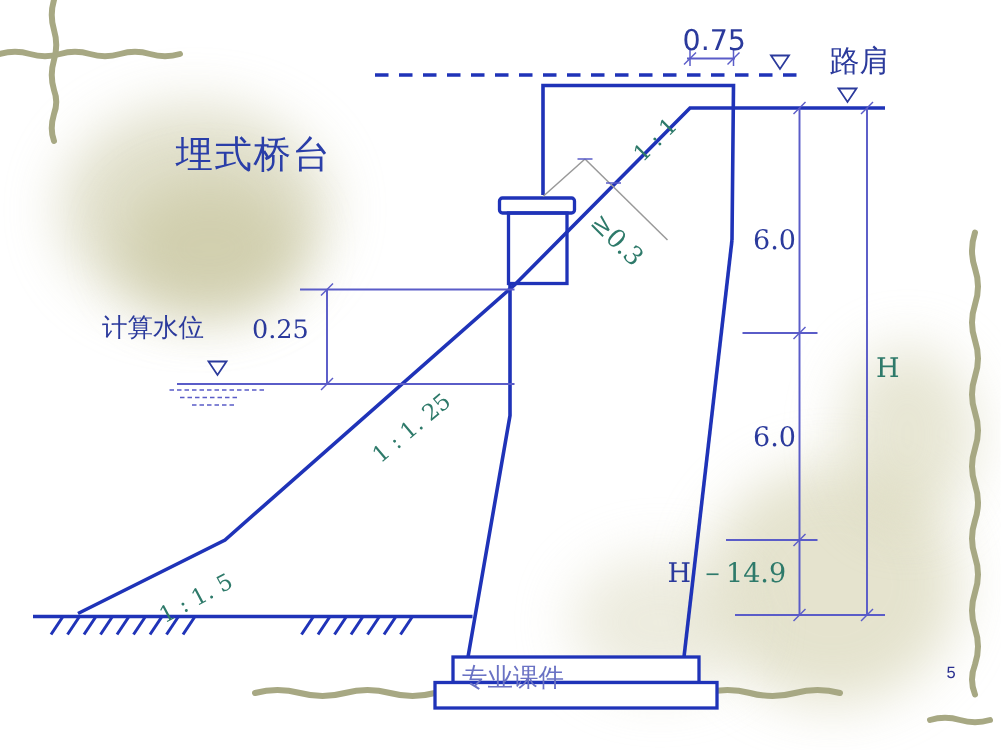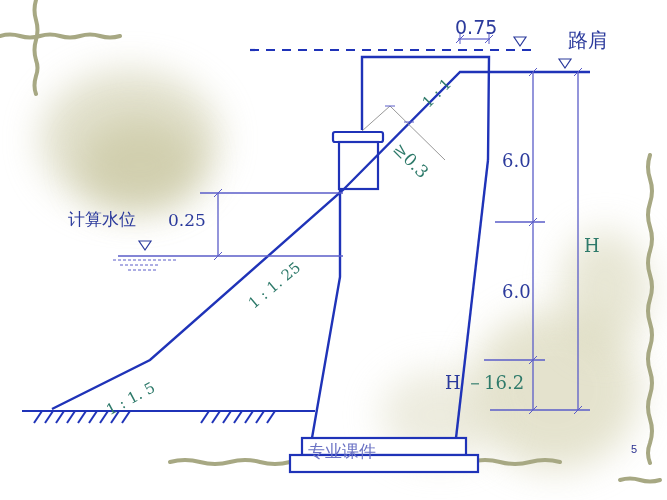--- a/index.html
+++ b/index.html
@@ -103,34 +103,35 @@
     <g stroke="#5a5cc8" stroke-width="1">
       <line x1="529" y1="76" x2="537" y2="68"></line>
         <line x1="574" y1="76" x2="582" y2="68"></line>
       <line x1="529" y1="226" x2="537" y2="218"></line>
         <line x1="529" y1="364" x2="537" y2="356"></line>
       <line x1="529" y1="414" x2="537" y2="406"></line>
         <line x1="574" y1="414" x2="582" y2="406"></line>
     </g>
   </svg>
 
+  <div class="title">埋式桥台</div>
 
   <div class="lbl blue" style="left:455px;top:18px;font-size:19px;font-family:'DejaVu Sans',sans-serif;">0.75</div>
-  <div class="lbl blue" style="left:553px;top:30px;font-size:20px;font-family:'DejaVu Sans',sans-serif;margin-left:15px;">路肩</div>
+  <div class="lbl blue" style="left:553px;top:30px;font-size:20px;font-family:'DejaVu Sans',sans-serif;">路肩</div>
 
   <div class="lbl teal" style="left:420px;top:100px;font-size:15px;transform:rotate(-45deg);transform-origin:left top;">1 : 1</div>
   <div class="lbl teal" style="left:402px;top:140px;font-size:17px;transform:rotate(45deg);transform-origin:left top;">≥0.3</div>
 
   <div class="lbl blue" style="left:68px;top:211px;font-size:17px;font-family:'DejaVu Sans',sans-serif;text-align:center;">计算水位</div>
   <div class="lbl blue" style="left:168px;top:212px;font-size:17px;text-align:center;">0.25</div>
 
   <div class="lbl teal" style="left:246px;top:300px;font-size:15px;transform:rotate(-40deg);transform-origin:left top;">1 : 1. 25</div>
   <div class="lbl teal" style="left:104px;top:405px;font-size:15px;transform:rotate(-28deg);transform-origin:left top;">1 : 1. 5</div>
 
   <div class="lbl blue" style="left:502px;top:152px;font-size:18px;">6.0</div>
   <div class="lbl blue" style="left:502px;top:283px;font-size:18px;">6.0</div>
   <div class="lbl teal" style="left:584px;top:237px;font-size:18px;">H</div>
   <div class="lbl blue" style="left:445px;top:374px;font-size:18px;">H</div>
-  <div class="lbl teal" style="left:466px;top:374px;font-size:18px;">－16.2</div>
+  <div class="lbl teal" style="left:466px;top:374px;font-size:18px;">－14.9</div>
 
   <div class="footer-text">专业课件</div>
   <div class="page-num">5</div>
 </div>
 
 </body></html>

